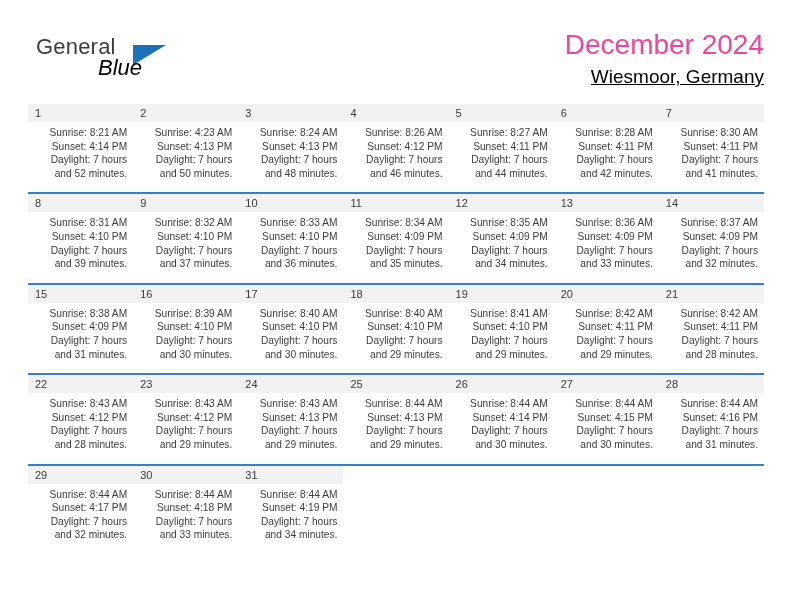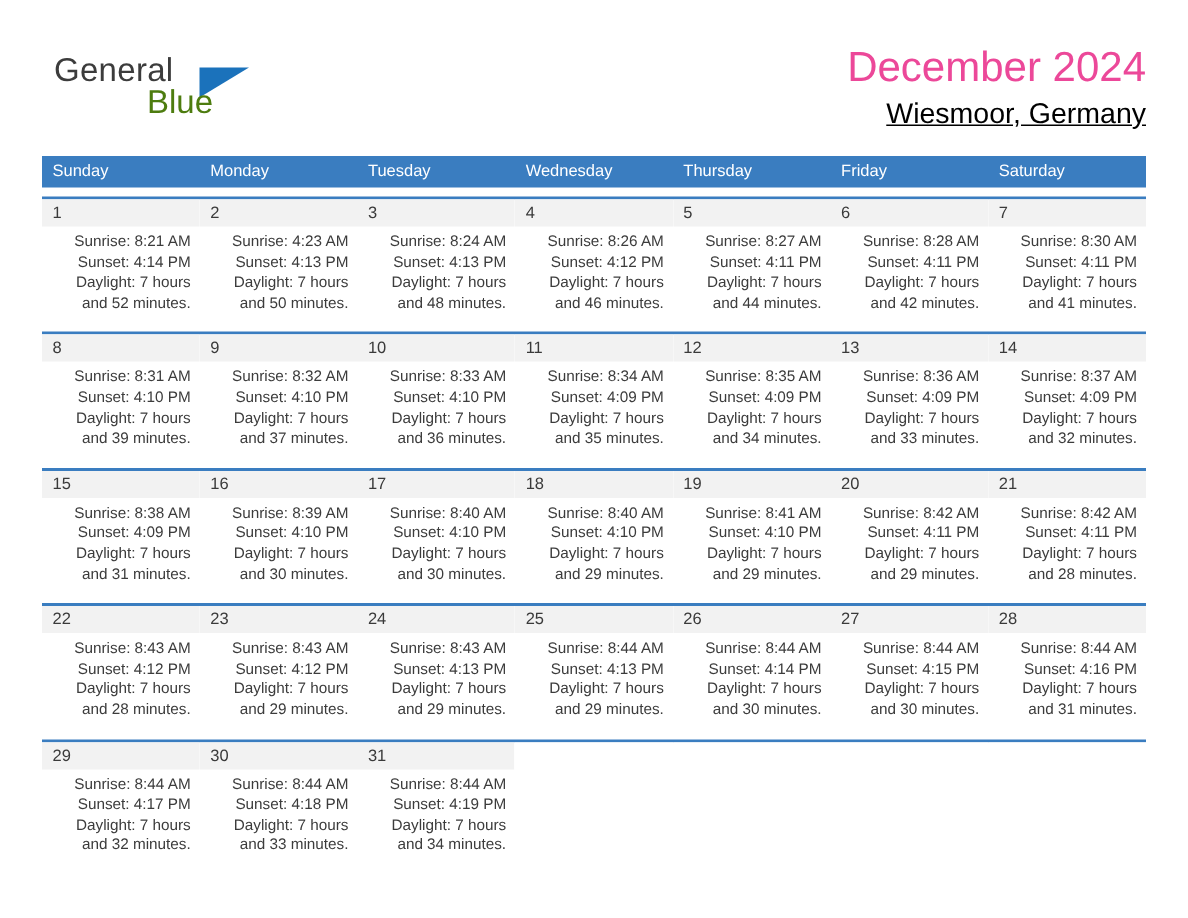--- a/index.html
+++ b/index.html
@@ -43,22 +43,23 @@
     font-size: 22px;
     letter-spacing: 0.2px;
     color: #3c3c3c;
     font-family: "Liberation Sans", sans-serif;
   }
   .logo-blue {
     position: absolute;
     left: 62px;
     top: 21px;
     font-size: 22px;
-    color: #4d7c0f;
+    color: #000000;
     font-family: "Liberation Sans", sans-serif;
+    font-style: italic;
   }
   .logo-triangle {
     position: absolute;
     left: 97px;
     top: 11px;
     width: 0;
     height: 0;
     border-left: 33px solid #1b72bb;
     border-bottom: 20px solid transparent;
   }
@@ -163,29 +164,20 @@
     </div>
 
     <div class="title-block">
       <div class="cal-title">December 2024</div>
       <div class="cal-subtitle">Wiesmoor, Germany</div>
     </div>
 
   </div>
 
   <div class="calendar">
-    <div class="dow-row">
-      <div class="dow-cell">Sunday</div>
-      <div class="dow-cell">Monday</div>
-      <div class="dow-cell">Tuesday</div>
-      <div class="dow-cell">Wednesday</div>
-      <div class="dow-cell">Thursday</div>
-      <div class="dow-cell">Friday</div>
-      <div class="dow-cell">Saturday</div>
-    </div>
 
     <div class="week">
       <div class="day-cell">
           <div class="day-num-bar">1</div>
           <div class="day-body">
             <div>Sunrise: 8:21 AM</div>
             <div>Sunset: 4:14 PM</div>
             <div>Daylight: 7 hours</div>
             <div>and 52 minutes.</div>
           </div>

